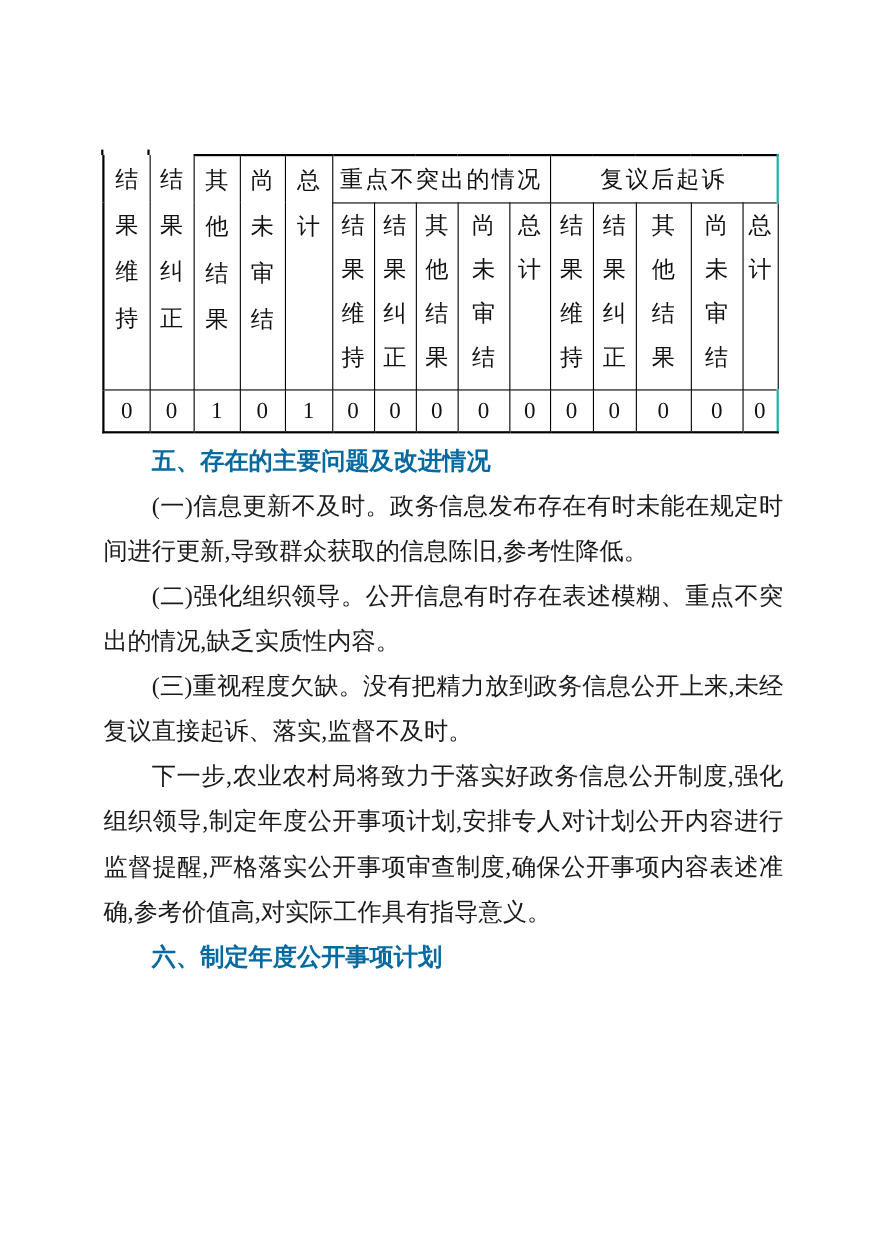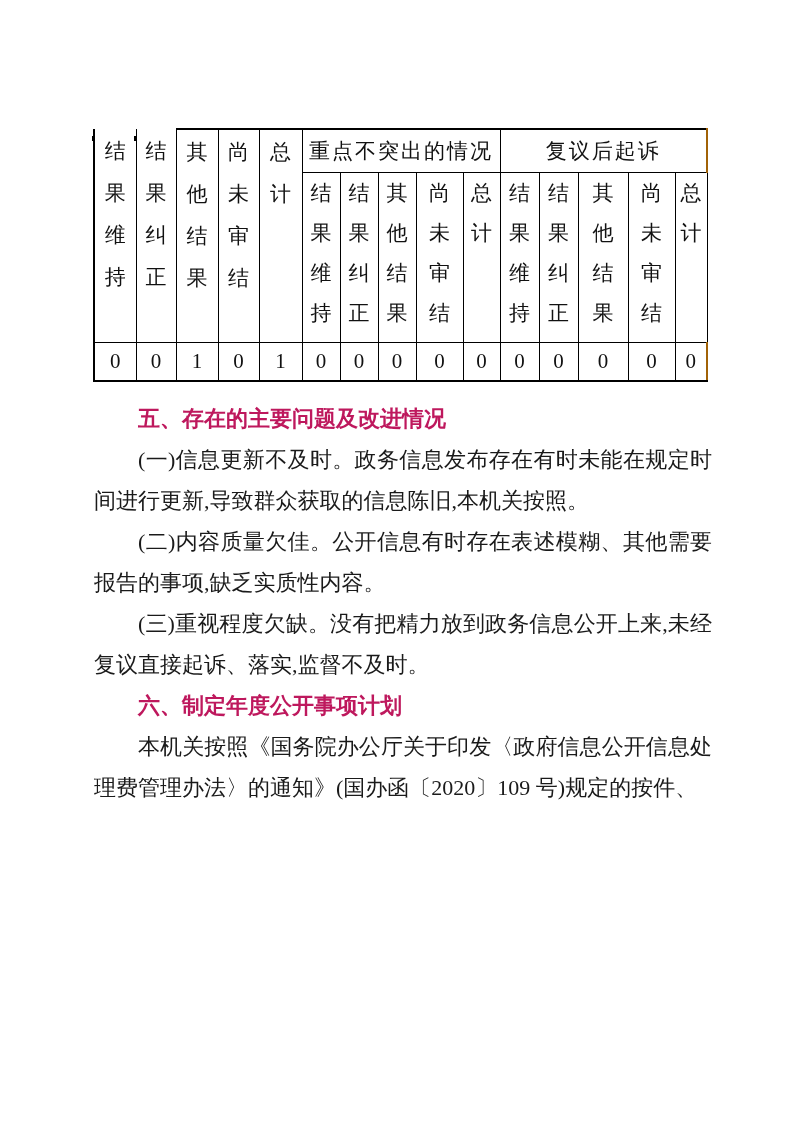--- a/index.html
+++ b/index.html
@@ -5,52 +5,52 @@
   * { margin: 0; padding: 0; box-sizing: border-box; }
   html, body { width: 793px; height: 1122px; background: #ffffff; }
   .page {
     position: relative; width: 793px; height: 1122px;
     background: #ffffff; overflow: hidden;
     font-family: "Liberation Serif", serif; color: #1a1a1a;
   }
 
   
   .stats-table {
-    position: absolute; left: 93px; top: 128px; width: 613px;
+    position: absolute; left: 93px; top: 140px; width: 613px;
     border-collapse: collapse; table-layout: fixed;
   }
   .stats-table td {
     border: 1px solid #000; padding: 0; text-align: center;
     font-size: 21px; color: #111; vertical-align: top;
   }
   td.tall  { height: 213px; }
   tr.subrow td { height: 170px; }
   tr.grouprow td.group { height: 43px; vertical-align: middle; letter-spacing: 2px; font-size: 21px; }
   tr.datarow td { height: 39px; vertical-align: middle; font-size: 21px; border-bottom: 2px solid #000; }
   .vtext { display: block; width: 1.1em; margin: 0 auto; word-break: break-all; line-height: 40px; padding-top: 0; }
   td.tall .vtext { line-height: 42px; padding-top: 1px; }
   td.nt { border-top: none; }
   td.bt { border-top: 2px solid #000; }
   td.bl { border-left: 2px solid #000; }
-  td.br { border-right: 2px solid #a16207; }
+  td.br { border-right: 2px solid #14b8a6; }
   
   .prot { position: absolute; top: 136px; width: 2px; height: 5px; background: #000; }
   .prot-a { left: 92px; }
   .prot-b { left: 134px; }
 
   
   .content {
     position: absolute; left: 94px; top: 398px; width: 618px;
     font-size: 22px; line-height: 41px;
     text-align: justify; text-justify: inter-character;
   }
   .content p { text-indent: 2em; margin: 0; }
   .content h2 {
     font-family: "Liberation Sans", sans-serif; font-weight: bold;
-    font-size: 22px; line-height: 41px; text-indent: 2em; color: #be185d;
+    font-size: 22px; line-height: 41px; text-indent: 2em; color: #0369a1;
   }
 </style>
 </head>
 <body>
 
 <div class="page">
 
   <div class="prot prot-a"></div>
   <div class="prot prot-b"></div>
 
@@ -139,20 +139,20 @@
       <td>0</td>
       <td>0</td>
       <td>0</td>
       <td class="br">0</td>
     </tr>
   </tbody>
     </table>
 
   <div class="content">
     <h2>五、存在的主要问题及改进情况</h2>
-    <p>(一)信息更新不及时。政务信息发布存在有时未能在规定时间进行更新,导致群众获取的信息陈旧,本机关按照。</p>
-    <p>(二)内容质量欠佳。公开信息有时存在表述模糊、其他需要报告的事项,缺乏实质性内容。</p>
+    <p>(一)信息更新不及时。政务信息发布存在有时未能在规定时间进行更新,导致群众获取的信息陈旧,参考性降低。</p>
+    <p>(二)强化组织领导。公开信息有时存在表述模糊、重点不突出的情况,缺乏实质性内容。</p>
     <p>(三)重视程度欠缺。没有把精力放到政务信息公开上来,未经复议直接起诉、落实,监督不及时。</p>
+    <p>下一步,农业农村局将致力于落实好政务信息公开制度,强化组织领导,制定年度公开事项计划,安排专人对计划公开内容进行监督提醒,严格落实公开事项审查制度,确保公开事项内容表述准确,参考价值高,对实际工作具有指导意义。</p>
     <h2>六、制定年度公开事项计划</h2>
-    <p>本机关按照《国务院办公厅关于印发〈政府信息公开信息处理费管理办法〉的通知》(国办函〔2020〕109 号)规定的按件、</p>
   </div>
 
 </div>
 
 </body></html>

